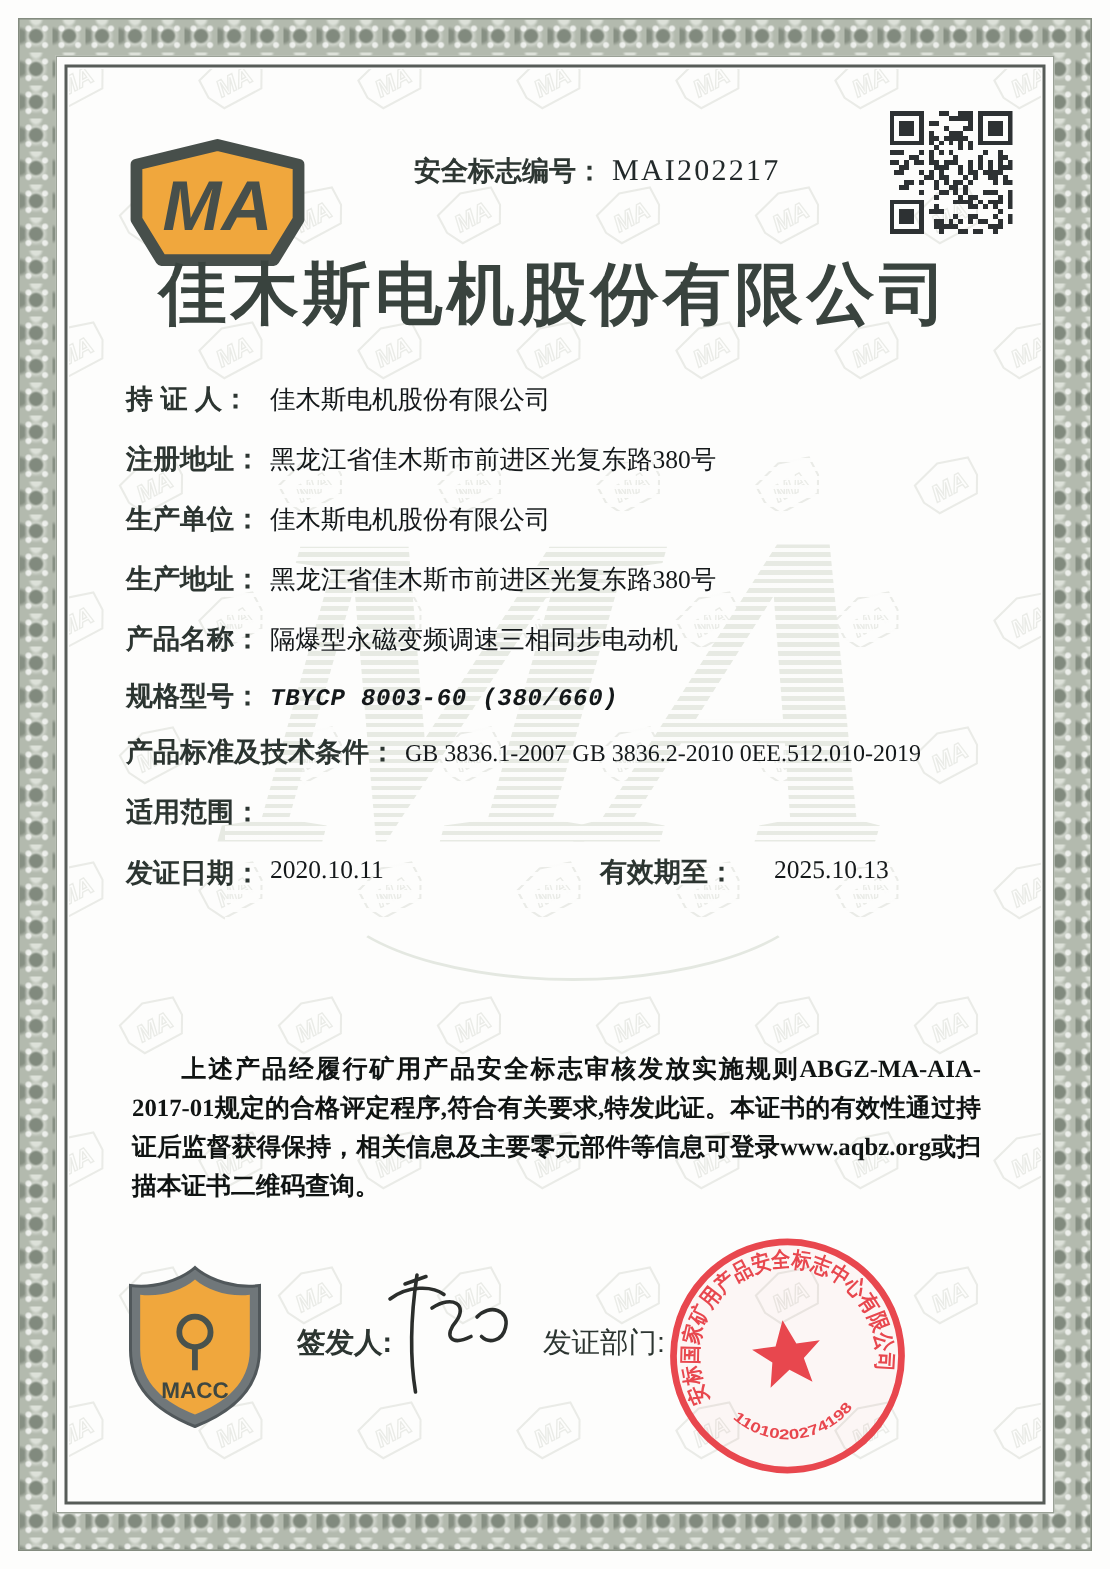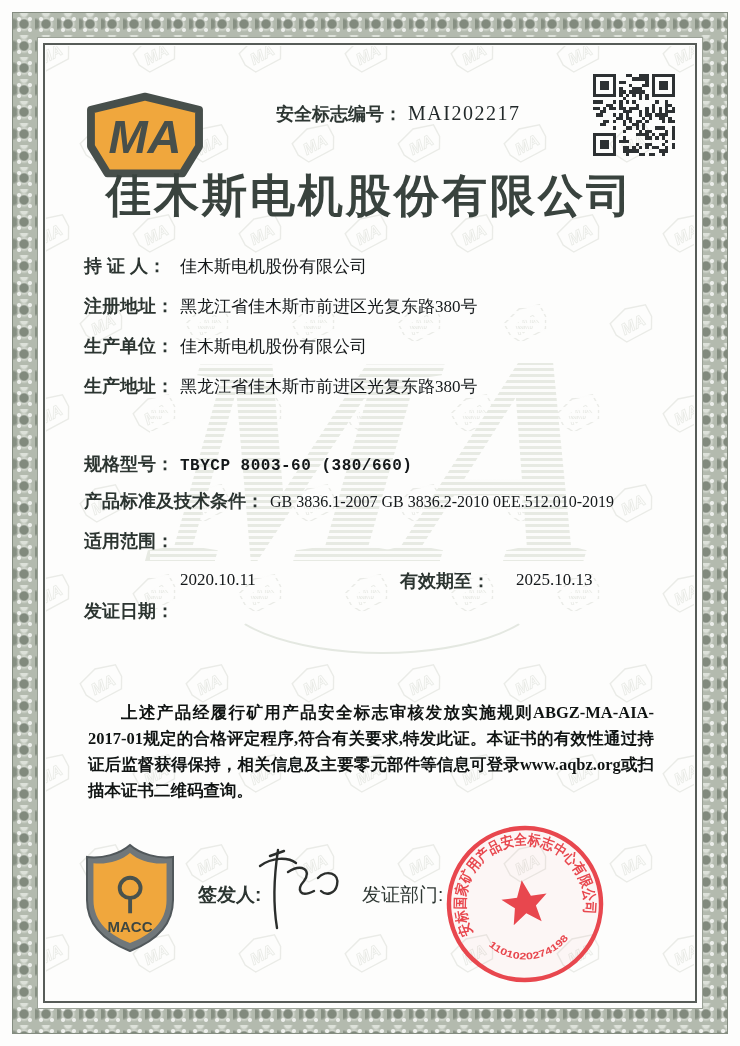--- a/index.html
+++ b/index.html
@@ -33,21 +33,21 @@
   .cert-no .lbl{font-weight:bold;font-size:18px;color:#2e3733;}
   .cert-no .val{font-family:"Liberation Serif","DejaVu Serif",serif;font-size:20px;color:#22292a;letter-spacing:1.5px;margin-left:6px;}
   .qr{position:absolute;left:593px;top:74px;}
   .title{position:absolute;left:0;right:0;top:166px;text-align:center;
     font-family:"Liberation Serif","DejaVu Serif",serif;font-weight:900;font-size:45px;
     color:#39433e;letter-spacing:3px;}
   
   .row{position:absolute;left:84px;right:60px;display:flex;align-items:baseline;white-space:nowrap;}
   .row .lbl{font-weight:bold;font-size:18px;color:#2c3531;min-width:90px;white-space:pre;}
   .row .val{font-family:"Liberation Serif","DejaVu Serif",serif;font-size:17px;color:#14181a;margin-left:6px;}
-  .row .val.mono{font-family:"Liberation Mono","DejaVu Sans Mono",monospace;font-weight:bold;font-size:16px;letter-spacing:.5px;}
+  .row .val.mono{font-family:"Liberation Mono","DejaVu Sans Mono",monospace;font-weight:bold;font-size:16px;letter-spacing:.5px;font-style:italic;}
   .row .val.std{font-size:16px;letter-spacing:0;}
   .row.long .lbl{min-width:0;}
   .abs{position:absolute;white-space:nowrap;}
   .lblb{font-weight:bold;font-size:18px;color:#2c3531;}
   .valb{font-family:"Liberation Serif","DejaVu Serif",serif;font-size:17px;color:#14181a;}
   
   .statement{position:absolute;left:88px;right:86px;top:700px;
     font-family:"Liberation Serif","DejaVu Serif",serif;font-size:16.5px;line-height:26px;
     color:#101413;text-align:justify;text-indent:2em;font-weight:600;}
   
@@ -662,34 +662,38 @@
       <span class="val">黑龙江省佳木斯市前进区光复东路380号</span>
     </div>
     <div class="row" style="top:334px">
       <span class="lbl">生产单位：</span>
       <span class="val">佳木斯电机股份有限公司</span>
     </div>
     <div class="row" style="top:374px">
       <span class="lbl">生产地址：</span>
       <span class="val">黑龙江省佳木斯市前进区光复东路380号</span>
     </div>
+    <div class="row" style="top:414px">
+      <span class="lbl">产品名称：</span>
+      <span class="val">隔爆型永磁变频调速三相同步电动机</span>
+    </div>
     <div class="row" style="top:452px">
       <span class="lbl">规格型号：</span>
       <span class="val mono">TBYCP 8003-60 (380/660)</span>
     </div>
     <div class="row long" style="top:489px">
       <span class="lbl">产品标准及技术条件：</span>
       <span class="val std">GB 3836.1-2007 GB 3836.2-2010 0EE.512.010-2019</span>
     </div>
     <div class="row" style="top:529px">
       <span class="lbl">适用范围：</span>
     </div>
 
     <div>
-      <span class="abs lblb" style="left:84px;top:599px">发证日期：</span>
+      <span class="abs lblb" style="left:84px;top:570px">发证日期：</span>
       <span class="abs valb" style="left:180px;top:570px">2020.10.11</span>
       <span class="abs lblb" style="left:400px;top:569px">有效期至：</span>
       <span class="abs valb" style="left:516px;top:570px">2025.10.13</span>
     </div>
 
 
     <div class="statement">上述产品经履行矿用产品安全标志审核发放实施规则ABGZ-MA-AIA-2017-01规定的合格评定程序,符合有关要求,特发此证。本证书的有效性通过持证后监督获得保持，相关信息及主要零元部件等信息可登录www.aqbz.org或扫描本证书二维码查询。</div>
 
     <svg class="macc" width="96" height="112" viewBox="0 0 96 112">
       <path d="M48,3 C58,12 76,17 91,15 L91,58 C91,85 71,100 48,109 C25,100 5,85 5,58 L5,15 C20,17 38,12 48,3 Z" fill="#70777a" stroke="#51585b" stroke-width="2"></path>

